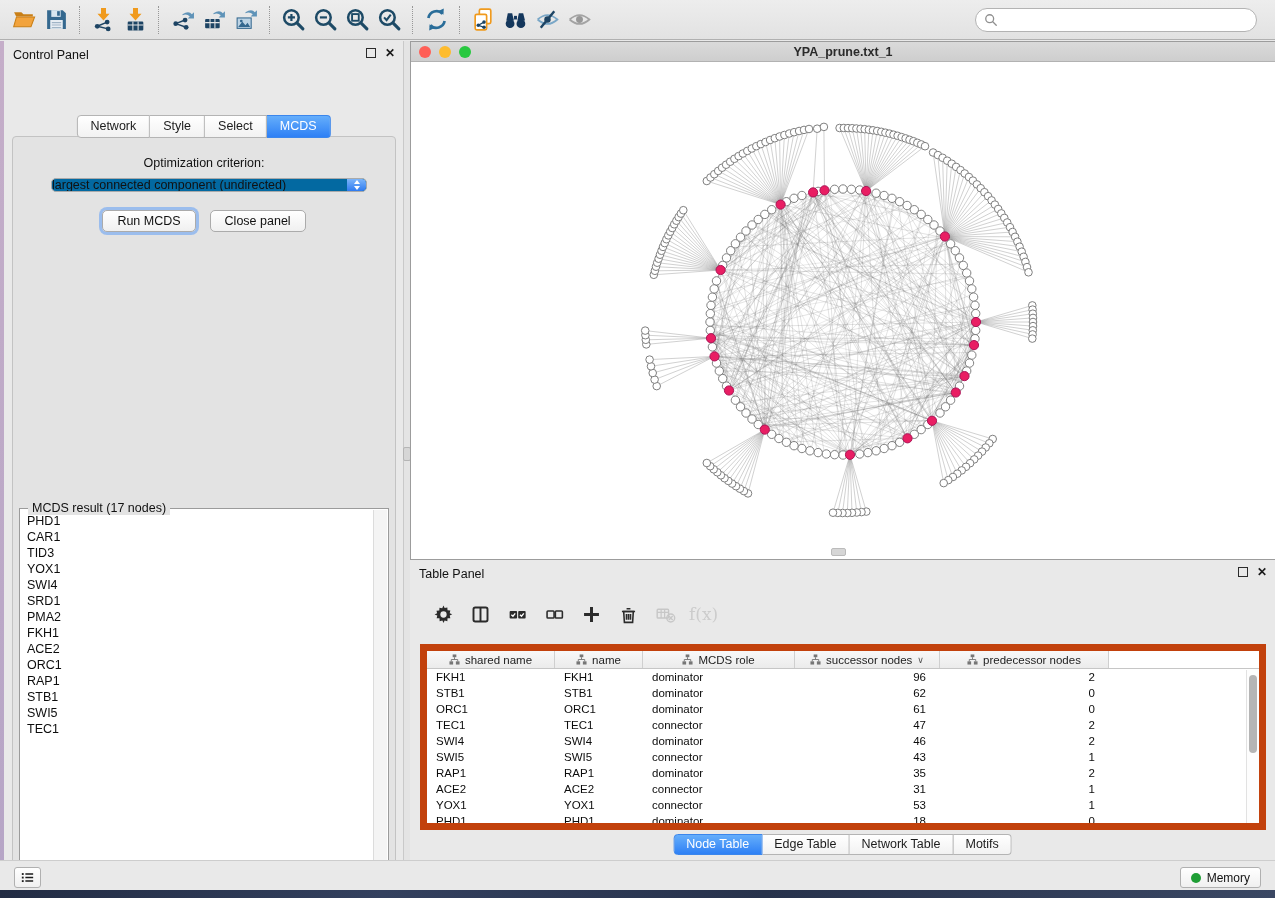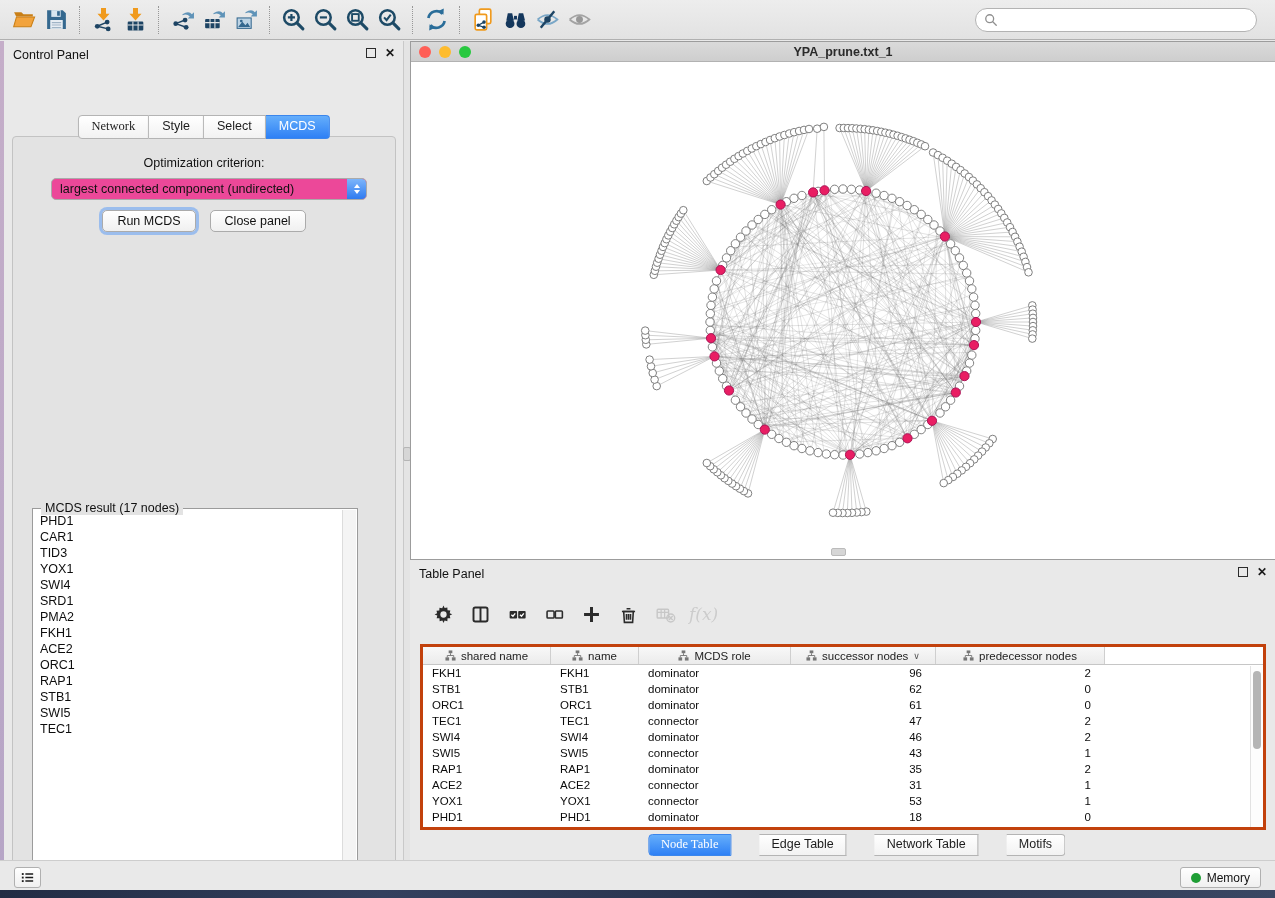--- a/index.html
+++ b/index.html
@@ -24,37 +24,37 @@
   
   .control-panel { position:absolute; left:4px; top:41px; width:400px; height:819px; background:#e9e9e9; border-right:1px solid #c9c9c9; }
   .panel-header { position:relative; height:28px; }
   .panel-title { position:absolute; left:9px; top:7px; font-size:12.5px; color:#111; }
   .panel-icons { position:absolute; right:8px; top:7px; display:flex; gap:9px; align-items:center; }
   .float-ic { width:10px; height:10px; border:1.6px solid #2b2b2b; display:inline-block; }
   .close-ic { font-size:12px; font-weight:bold; color:#1a1a1a; line-height:10px; }
 
   .seg { display:flex; }
   .seg .tab { background:linear-gradient(#ffffff,#f2f2f2); border:1px solid #b4b4b4; border-left:none; padding:3px 13px 4px; font-size:12.5px; color:#1c1c1c; white-space:nowrap; }
-  .seg .tab:first-child { border-left:1px solid #b4b4b4; border-radius:4px 0 0 4px;font-family:Liberation Serif, serif; }
+  .seg .tab:first-child { border-left:1px solid #b4b4b4; border-radius:4px 0 0 4px; }
   .seg .tab:last-child { border-radius:0 4px 4px 0; }
   .seg .tab.active { background:linear-gradient(#65aefb,#2e80f5); color:#fff; border-color:#3b86ec; }
   .cp-tabs { position:absolute; left:50%; transform:translateX(-50%); top:74px; z-index:2; }
 
   .cp-inner { position:absolute; left:8px; top:95px; width:384px; height:757px; background:#e3e3e3; border:1px solid #c3c3c3; border-radius:4px; }
   .opt-label { position:absolute; left:0; width:100%; top:19px; text-align:center; font-size:12.5px; color:#111; }
-  .combo { position:absolute; left:38px; top:41px; width:316px; height:22px; background:#ec4899; border:1px solid #aaa; border-radius:5px; display:flex; align-items:center; font-size:12.5px; color:#111; padding-left:8px; overflow:hidden; }
+  .combo { position:absolute; left:38px; top:41px; width:316px; height:14px; background:#0369a1; border:1px solid #aaa; border-radius:5px; display:flex; align-items:center; font-size:12.5px; color:#111; overflow:hidden; }
   .combo .step { margin-left:auto; width:19px; align-self:stretch; background:linear-gradient(#7cb5fa,#2f7bf0); border-radius:0 4px 4px 0; display:flex; flex-direction:column; align-items:center; justify-content:center; gap:2px; }
   .combo .step i { width:0; height:0; border-left:3.5px solid transparent; border-right:3.5px solid transparent; }
   .combo .step i.up { border-bottom:4px solid #fff; }
   .combo .step i.dn { border-top:4px solid #fff; }
   .btn { background:linear-gradient(#ffffff,#f0f0f0); border:1px solid #ababab; border-radius:5px; font-size:12.5px; color:#111; height:22px; padding:0 14px; font-family:"Liberation Sans",sans-serif; }
   .btn.focused { box-shadow:0 0 0 3px rgba(96,158,246,.55); }
   .btn-row { position:absolute; left:0; top:73px; width:100%; display:flex; justify-content:center; gap:14px; }
 
-  .mcds-box { position:absolute; left:19px; top:371px; width:326px; height:372px; border:1px solid #9b9b9b; background:#fff; }
+  .mcds-box { position:absolute; left:6px; top:371px; width:370px; height:372px; border:1px solid #9b9b9b; background:#fff; }
   .mcds-legend { position:absolute; top:-8px; left:8px; background:#e3e3e3; padding:0 4px; font-size:12.5px; color:#111; z-index:2; }
   .mcds-list { position:absolute; left:1px; top:4px; bottom:2px; right:16px; overflow:hidden; font-size:12.5px; color:#0d0d0d; padding-left:6px; }
   .mcds-list div { height:16px; line-height:16px; }
   .mcds-scroll { position:absolute; right:1px; top:1px; bottom:1px; width:14px; background:#f4f4f4; border-left:1px solid #dcdcdc; }
 
   
   .vsplit { position:absolute; left:404px; top:41px; width:6px; height:819px; background:#e4e4e4; }
   .vsplit .handle { position:absolute; left:-1px; top:406px; width:8px; height:14px; background:#d6d6d6; border:1px solid #b5b5b5; border-radius:2px; }
   .hsplit-handle { position:absolute; left:831px; top:548px; width:15px; height:8px; background:#d6d6d6; border:1px solid #bbb; border-radius:2px; z-index:5; }
 
@@ -66,35 +66,35 @@
   .net-title { text-align:center; font-size:12.5px; font-weight:600; color:#2a2a2a; line-height:20px; }
   .net-canvas { position:absolute; left:0; top:20px; width:863px; height:497px; background:#fff; }
   .net-canvas svg { width:100%; height:100%; }
 
   
   .table-panel { position:absolute; left:410px; top:560px; width:865px; height:300px; background:#e9e9e9; }
   .tp-toolbar { position:absolute; left:6px; top:32px; height:44px; display:flex; align-items:center; gap:11px; padding-left:14px; }
   .tp-btn { width:26px; height:26px; display:flex; align-items:center; justify-content:center; }
   .tp-btn svg { width:21px; height:21px; }
   .tp-btn.disabled { opacity:.45; }
-  .fx { font-family:"DejaVu Serif", serif; font-style:italic; font-size:17px; color:#a9a9a9; }
-
-  .tbl { position:absolute; left:10px; top:84px; width:846px; height:186px; background:#fff; border:3px solid #c2410c; overflow:hidden; }
+  .fx { font-family:"DejaVu Serif", serif; font-size:17px; color:#a9a9a9; }
+
+  .tbl { position:absolute; left:10px; top:84px; width:846px; height:186px; background:#fff; border:7px solid #c2410c; overflow:hidden; }
   .tbl-head { display:flex; height:18px; border-bottom:1px solid #c6c6c6; }
   .th { display:flex; align-items:center; justify-content:center; gap:5px; font-size:11.5px; color:#222; background:linear-gradient(#f8f8f8,#ebebeb); border-right:1px solid #cfcfcf; }
   .th svg { width:11px; height:11px; }
   .th .sortv { font-size:9px; color:#555; }
   .tbl-row { display:flex; height:16px; }
   .td { font-size:11.5px; color:#0c0c0c; line-height:16px; white-space:nowrap; overflow:hidden; }
   .td.txt { padding-left:9px; text-align:left; }
   .td.num { text-align:right; padding-right:14px; }
   .tbl-scroll { position:absolute; right:0; top:19px; bottom:0; width:13px; background:#fdfdfd; border-left:1px solid #e2e2e2; }
   .tbl-thumb { position:absolute; left:2px; width:8px; top:5px; height:78px; background:#b5b5b5; border-radius:4px; }
   .tp-tabs { position:absolute; left:50%; transform:translateX(-50%); top:274px; }
-  .tp-tabs .tab { font-size:12.5px; padding:2px 12px 3px;margin-left:28px; }
+  .tp-tabs .tab { font-size:12.5px; padding:2px 12px 3px; }
 
   
   .statusbar { position:absolute; left:0; top:860px; width:1275px; height:30px; background:#e9e9e9; border-top:1px solid #cdcdcd; }
   .list-btn { position:absolute; left:14px; top:6px; width:27px; height:21px; background:linear-gradient(#fff,#f0f0f0); border:1px solid #b0b0b0; border-radius:3px; display:flex; align-items:center; justify-content:center; }
   .memory-btn { position:absolute; right:14px; top:6px; height:21px; background:linear-gradient(#fff,#f0f0f0); border:1px solid #b0b0b0; border-radius:3px; display:flex; align-items:center; gap:6px; padding:0 10px; font-size:12px; color:#111; }
   .memory-dot { width:10px; height:10px; border-radius:50%; }
 </style>
 </head>
 <body>
 

